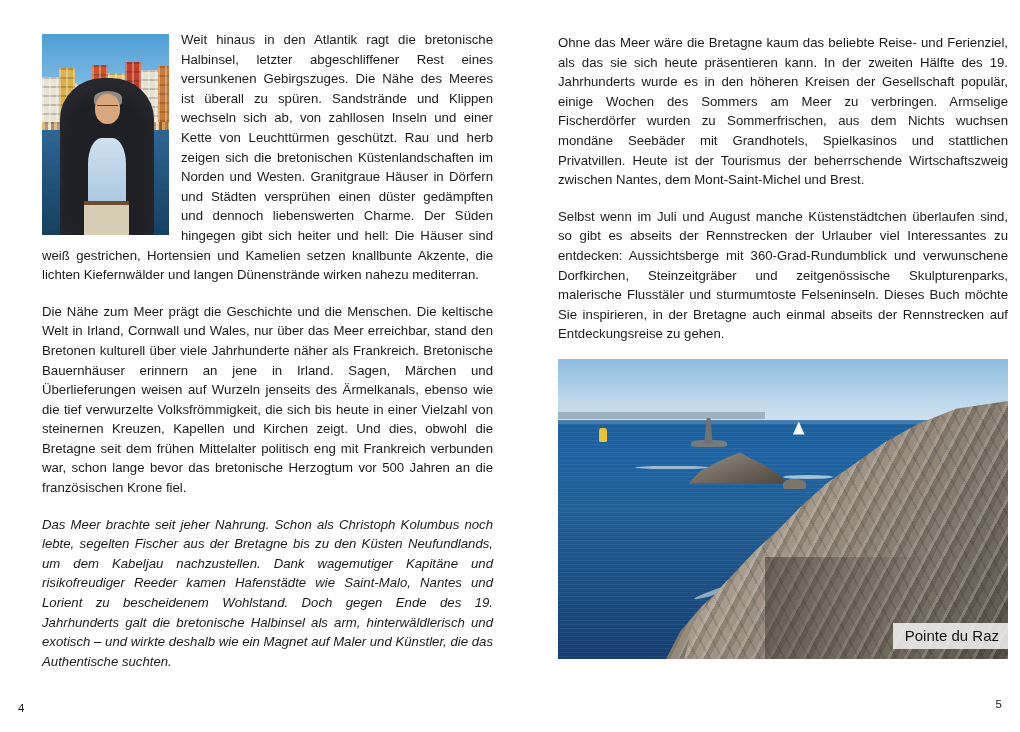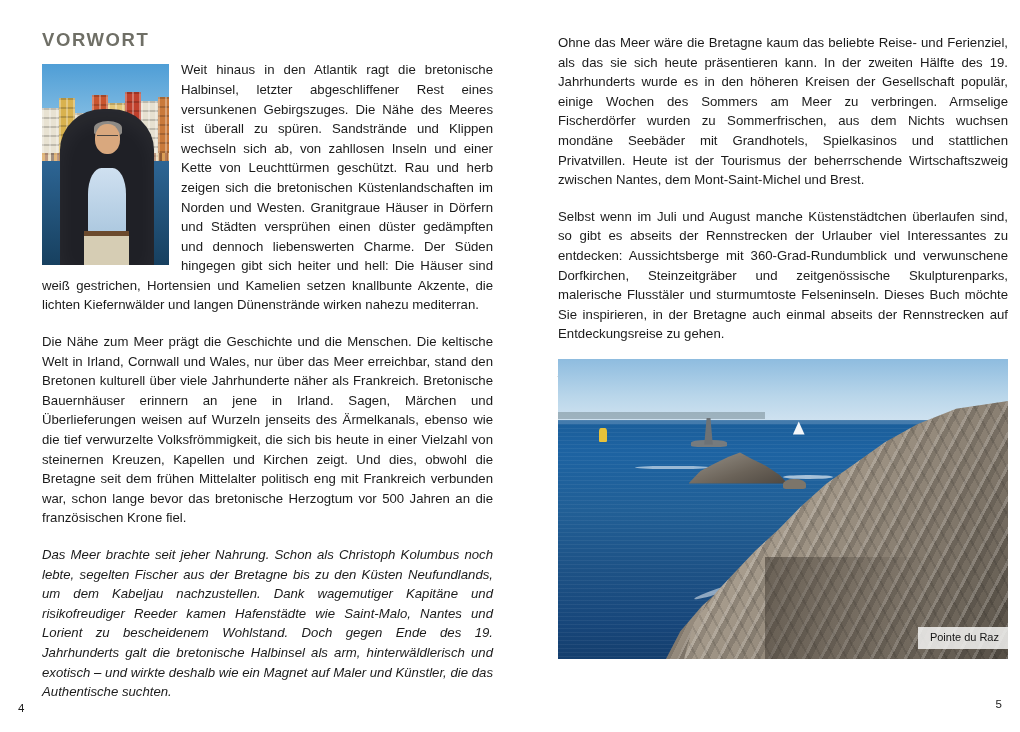--- a/index.html
+++ b/index.html
@@ -232,21 +232,21 @@
   .lp-foam3 {
     position: absolute; left: 30%; bottom: 22%; width: 12%; height: 1.6%;
     background: rgba(255,255,255,.5); border-radius: 50%;
     transform: rotate(-18deg);
   }
   .photo-caption {
     position: absolute;
     right: 0; bottom: 10px;
     background: rgba(245,245,243,.85);
     color: #141414;
-    font-size: 11px;
+    font-size: 15px;
     line-height: 1;
     padding: 5px 9px 6px 12px;
     font-family: "Liberation Sans", sans-serif;
   }
 
   
   .folio {
     position: absolute;
     bottom: 18px;
     font-size: 11.5px;
@@ -256,21 +256,20 @@
   .folio-right { right: 18px; }
 </style>
 </head>
 <body>
 
 <div class="spread">
 
   <div class="page-left">
     <div class="col-inner-left">
 
-      <h1 class="section-heading">VORWORT</h1>
 
       <div class="author-photo">
         <div class="ap-sky"></div>
         <div class="ap-houses">
           <div class="ap-h" style="left:0%;   height:78%; background:#e8e2d2;"></div>
           <div class="ap-h" style="left:13%;  height:92%; background:#d9b24e;"></div>
           <div class="ap-h" style="left:26%;  height:70%; background:#dfd8c6;"></div>
           <div class="ap-h" style="left:39%;  height:96%; background:#c9552f;"></div>
           <div class="ap-h" style="left:52%;  height:84%; background:#e3c77a;"></div>
           <div class="ap-h" style="left:65%;  height:100%; background:#c0402c;"></div>

